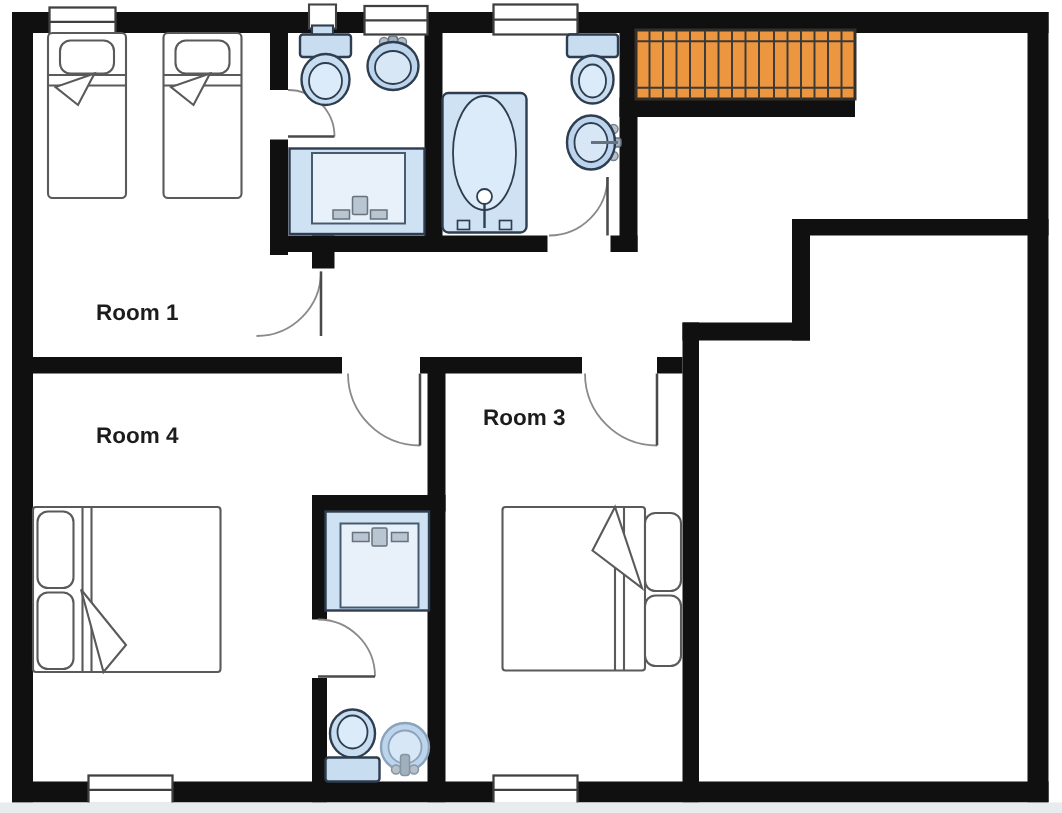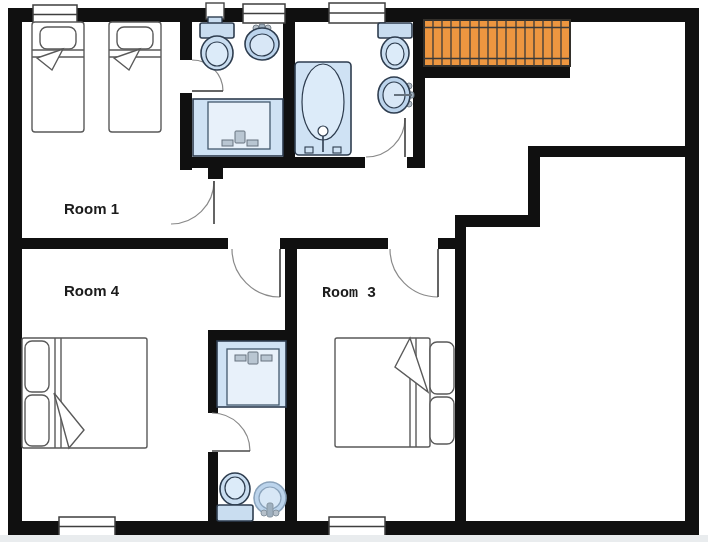--- a/index.html
+++ b/index.html
@@ -213,16 +213,16 @@
     <circle cx="270" cy="498" r="11" fill="#d8e7f6" stroke="#8ba3bb" stroke-width="1.2"></circle>
     <circle cx="264" cy="513" r="3" fill="#b6c0ca" stroke="#8795a1" stroke-width="1"></circle>
     <circle cx="276" cy="513" r="3" fill="#b6c0ca" stroke="#8795a1" stroke-width="1"></circle>
     <rect x="267" y="503" width="6" height="14" rx="2" fill="#9fb0bf" stroke="#8795a1" stroke-width="1"></rect>
   </g>
 
 </svg>
 
   <div class="room-label" style="left:64px;top:200px;">Room 1</div>
   <div class="room-label" style="left:64px;top:282px;">Room 4</div>
-  <div class="room-label" style="left:322px;top:285px;font-family:Liberation Mono, monospace;">Room 3</div>
+  <div class="room-label" style="left:322px;top:270px;">Room 3</div>
 
   <div id="footer-strip"></div>
 </div>
 
 </body></html>

